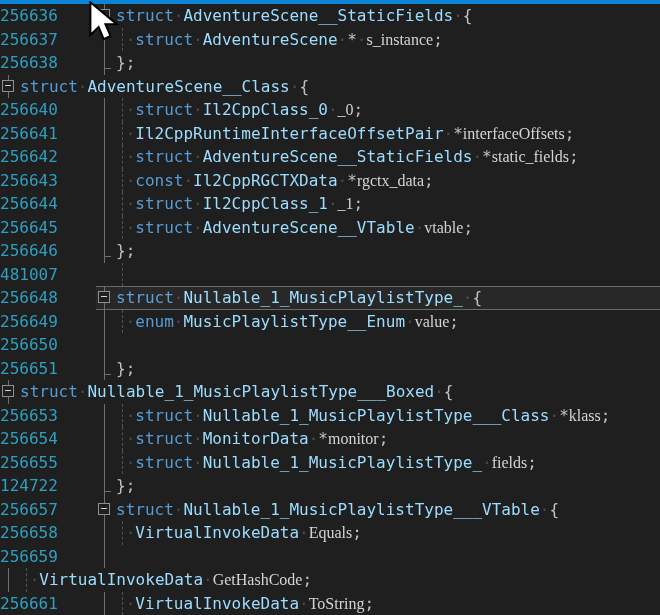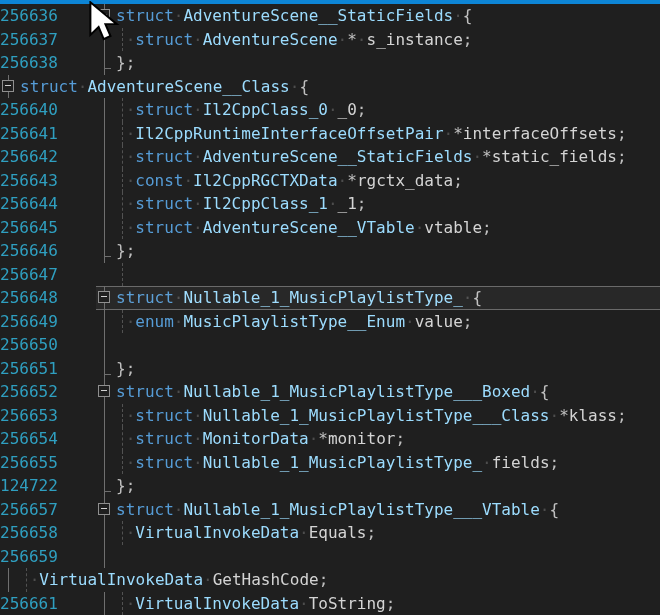--- a/index.html
+++ b/index.html
@@ -15,21 +15,21 @@
   .fold{flex:0 0 20px;width:20px;position:relative;z-index:3;}
   .fold .vline{position:absolute;left:8px;top:0;bottom:0;width:1px;background:#6f6f6f;}
   .fold .tick{position:absolute;left:8px;top:17px;width:7px;height:1px;background:#6f6f6f;}
   .fold .box{position:absolute;left:2px;top:5px;width:12px;height:12px;box-sizing:border-box;
     background:var(--bg,#1f1f1f);border:1px solid #8f8f8f;}
   .fold .box::after{content:"";position:absolute;left:2px;top:4px;width:6px;height:1px;background:#d0d0d0;}
   .code{position:relative;flex:1 1 auto;color:var(--id,#D4D4D4);}
   .code .guide{position:absolute;left:6px;top:0;bottom:0;width:0;border-left:1px dashed #525252;}
   .tok-kw{color:var(--kw,#569CD6);text-align:right;}
   .tok-ty{color:var(--ty,#9CDCFE);}
-  .tok-id{color:var(--id,#D4D4D4);}
+  .tok-id{color:var(--id,#D4D4D4);font-family:Liberation Serif, serif;}
   .tok-pu{color:var(--pu,#C0C0C0);}
   .ws{color:var(--wsdot,#4d4d4d);}
   .ws-blank{visibility:hidden;}
   .cur-overlay{position:absolute;left:96px;right:0;top:0;bottom:0;z-index:1;
     background:rgba(255,255,255,0.045);
     border-top:1px solid #6a6a6a;border-bottom:1px solid #6a6a6a;box-sizing:border-box;}
   #cursor{position:absolute;left:87px;top:1px;z-index:9;pointer-events:none;}
 </style>
 </head>
 <body>
@@ -41,26 +41,26 @@
       <div class="row"><div class="lineno">256637</div><div class="fold"><div class="vline"></div></div><div class="code"><div class="guide"></div><span class="ws-blank">&nbsp;</span><span class="ws">·</span><span class="tok-kw">struct</span><span class="ws">·</span><span class="tok-ty">AdventureScene</span><span class="ws">·</span><span class="tok-pu">*</span><span class="ws">·</span><span class="tok-id">s_instance</span><span class="tok-pu">;</span></div></div>
       <div class="row"><div class="lineno">256638</div><div class="fold"><div class="vline"></div><div class="tick"></div></div><div class="code"><span class="tok-pu">};</span></div></div>
       <div class="row"><div class="fold"><div class="vline"></div><div class="box"></div></div><div class="code"><span class="tok-kw">struct</span><span class="ws">·</span><span class="tok-ty">AdventureScene__Class</span><span class="ws">·</span><span class="tok-pu">{</span></div></div>
       <div class="row"><div class="lineno">256640</div><div class="fold"><div class="vline"></div></div><div class="code"><div class="guide"></div><span class="ws-blank">&nbsp;</span><span class="ws">·</span><span class="tok-kw">struct</span><span class="ws">·</span><span class="tok-ty">Il2CppClass_0</span><span class="ws">·</span><span class="tok-id">_0</span><span class="tok-pu">;</span></div></div>
       <div class="row"><div class="lineno">256641</div><div class="fold"><div class="vline"></div></div><div class="code"><div class="guide"></div><span class="ws-blank">&nbsp;</span><span class="ws">·</span><span class="tok-ty">Il2CppRuntimeInterfaceOffsetPair</span><span class="ws">·</span><span class="tok-pu">*</span><span class="tok-id">interfaceOffsets</span><span class="tok-pu">;</span></div></div>
       <div class="row"><div class="lineno">256642</div><div class="fold"><div class="vline"></div></div><div class="code"><div class="guide"></div><span class="ws-blank">&nbsp;</span><span class="ws">·</span><span class="tok-kw">struct</span><span class="ws">·</span><span class="tok-ty">AdventureScene__StaticFields</span><span class="ws">·</span><span class="tok-pu">*</span><span class="tok-id">static_fields</span><span class="tok-pu">;</span></div></div>
       <div class="row"><div class="lineno">256643</div><div class="fold"><div class="vline"></div></div><div class="code"><div class="guide"></div><span class="ws-blank">&nbsp;</span><span class="ws">·</span><span class="tok-kw">const</span><span class="ws">·</span><span class="tok-ty">Il2CppRGCTXData</span><span class="ws">·</span><span class="tok-pu">*</span><span class="tok-id">rgctx_data</span><span class="tok-pu">;</span></div></div>
       <div class="row"><div class="lineno">256644</div><div class="fold"><div class="vline"></div></div><div class="code"><div class="guide"></div><span class="ws-blank">&nbsp;</span><span class="ws">·</span><span class="tok-kw">struct</span><span class="ws">·</span><span class="tok-ty">Il2CppClass_1</span><span class="ws">·</span><span class="tok-id">_1</span><span class="tok-pu">;</span></div></div>
       <div class="row"><div class="lineno">256645</div><div class="fold"><div class="vline"></div></div><div class="code"><div class="guide"></div><span class="ws-blank">&nbsp;</span><span class="ws">·</span><span class="tok-kw">struct</span><span class="ws">·</span><span class="tok-ty">AdventureScene__VTable</span><span class="ws">·</span><span class="tok-id">vtable</span><span class="tok-pu">;</span></div></div>
       <div class="row"><div class="lineno">256646</div><div class="fold"><div class="vline"></div><div class="tick"></div></div><div class="code"><span class="tok-pu">};</span></div></div>
-      <div class="row"><div class="lineno">256647</div><div class="fold"></div><div class="code"><div class="guide"></div></div></div>
+      <div class="row"><div class="lineno">481007</div><div class="fold"></div><div class="code"><div class="guide"></div></div></div>
       <div class="row"><div class="cur-overlay"></div><div class="lineno">256648</div><div class="fold"><div class="vline"></div><div class="box"></div></div><div class="code"><span class="tok-kw">struct</span><span class="ws">·</span><span class="tok-ty">Nullable_1_MusicPlaylistType_</span><span class="ws">·</span><span class="tok-pu">{</span></div></div>
       <div class="row"><div class="lineno">256649</div><div class="fold"><div class="vline"></div></div><div class="code"><div class="guide"></div><span class="ws-blank">&nbsp;</span><span class="ws">·</span><span class="tok-kw">enum</span><span class="ws">·</span><span class="tok-ty">MusicPlaylistType__Enum</span><span class="ws">·</span><span class="tok-id">value</span><span class="tok-pu">;</span></div></div>
       <div class="row"><div class="lineno">256650</div><div class="fold"><div class="vline"></div></div></div>
       <div class="row"><div class="lineno">256651</div><div class="fold"><div class="vline"></div><div class="tick"></div></div><div class="code"><span class="tok-pu">};</span></div></div>
-      <div class="row"><div class="lineno">256652</div><div class="fold"><div class="vline"></div><div class="box"></div></div><div class="code"><span class="tok-kw">struct</span><span class="ws">·</span><span class="tok-ty">Nullable_1_MusicPlaylistType___Boxed</span><span class="ws">·</span><span class="tok-pu">{</span></div></div>
+      <div class="row"><div class="fold"><div class="vline"></div><div class="box"></div></div><div class="code"><span class="tok-kw">struct</span><span class="ws">·</span><span class="tok-ty">Nullable_1_MusicPlaylistType___Boxed</span><span class="ws">·</span><span class="tok-pu">{</span></div></div>
       <div class="row"><div class="lineno">256653</div><div class="fold"><div class="vline"></div></div><div class="code"><div class="guide"></div><span class="ws-blank">&nbsp;</span><span class="ws">·</span><span class="tok-kw">struct</span><span class="ws">·</span><span class="tok-ty">Nullable_1_MusicPlaylistType___Class</span><span class="ws">·</span><span class="tok-pu">*</span><span class="tok-id">klass</span><span class="tok-pu">;</span></div></div>
       <div class="row"><div class="lineno">256654</div><div class="fold"><div class="vline"></div></div><div class="code"><div class="guide"></div><span class="ws-blank">&nbsp;</span><span class="ws">·</span><span class="tok-kw">struct</span><span class="ws">·</span><span class="tok-ty">MonitorData</span><span class="ws">·</span><span class="tok-pu">*</span><span class="tok-id">monitor</span><span class="tok-pu">;</span></div></div>
       <div class="row"><div class="lineno">256655</div><div class="fold"><div class="vline"></div></div><div class="code"><div class="guide"></div><span class="ws-blank">&nbsp;</span><span class="ws">·</span><span class="tok-kw">struct</span><span class="ws">·</span><span class="tok-ty">Nullable_1_MusicPlaylistType_</span><span class="ws">·</span><span class="tok-id">fields</span><span class="tok-pu">;</span></div></div>
       <div class="row"><div class="lineno">124722</div><div class="fold"><div class="vline"></div><div class="tick"></div></div><div class="code"><span class="tok-pu">};</span></div></div>
       <div class="row"><div class="lineno">256657</div><div class="fold"><div class="vline"></div><div class="box"></div></div><div class="code"><span class="tok-kw">struct</span><span class="ws">·</span><span class="tok-ty">Nullable_1_MusicPlaylistType___VTable</span><span class="ws">·</span><span class="tok-pu">{</span></div></div>
       <div class="row"><div class="lineno">256658</div><div class="fold"><div class="vline"></div></div><div class="code"><div class="guide"></div><span class="ws-blank">&nbsp;</span><span class="ws">·</span><span class="tok-ty">VirtualInvokeData</span><span class="ws">·</span><span class="tok-id">Equals</span><span class="tok-pu">;</span></div></div>
       <div class="row"><div class="lineno">256659</div><div class="fold"><div class="vline"></div></div></div>
       <div class="row"><div class="fold"><div class="vline"></div></div><div class="code"><div class="guide"></div><span class="ws-blank">&nbsp;</span><span class="ws">·</span><span class="tok-ty">VirtualInvokeData</span><span class="ws">·</span><span class="tok-id">GetHashCode</span><span class="tok-pu">;</span></div></div>
       <div class="row"><div class="lineno">256661</div><div class="fold"><div class="vline"></div></div><div class="code"><div class="guide"></div><span class="ws-blank">&nbsp;</span><span class="ws">·</span><span class="tok-ty">VirtualInvokeData</span><span class="ws">·</span><span class="tok-id">ToString</span><span class="tok-pu">;</span></div></div>
     </div>

